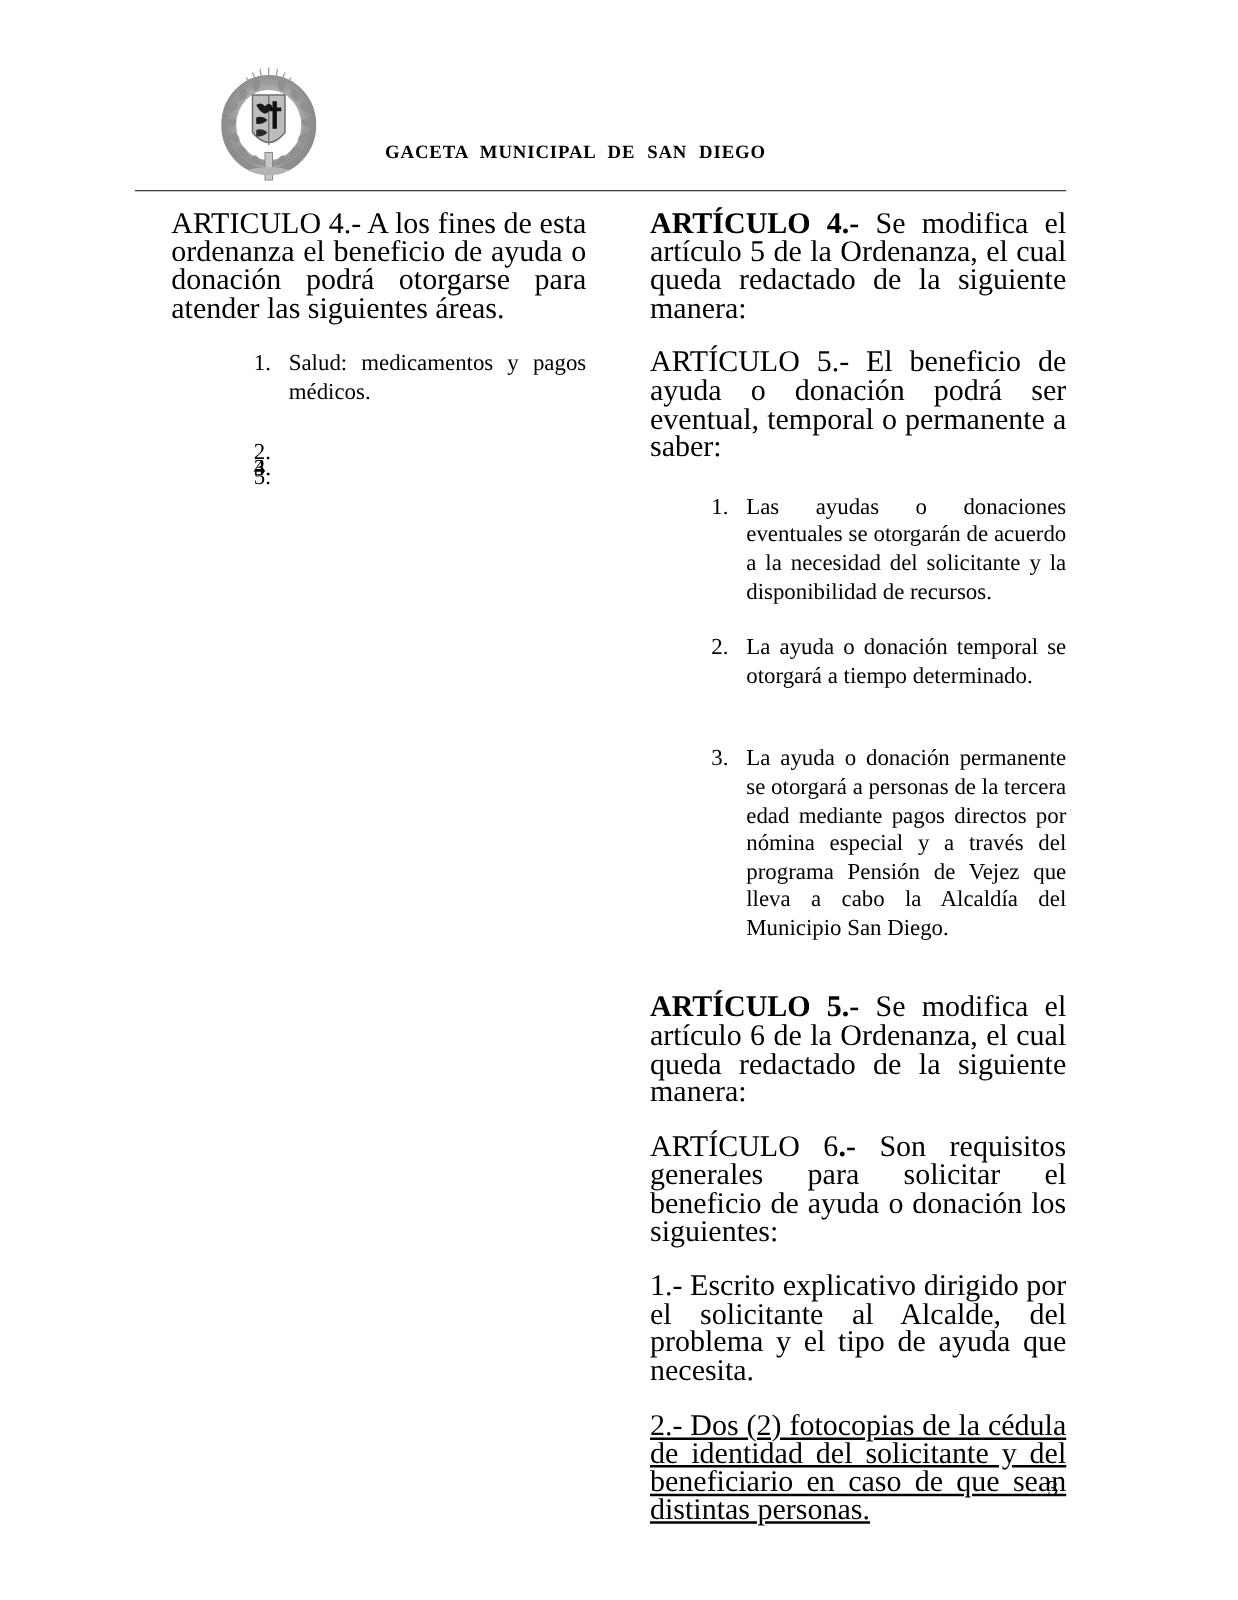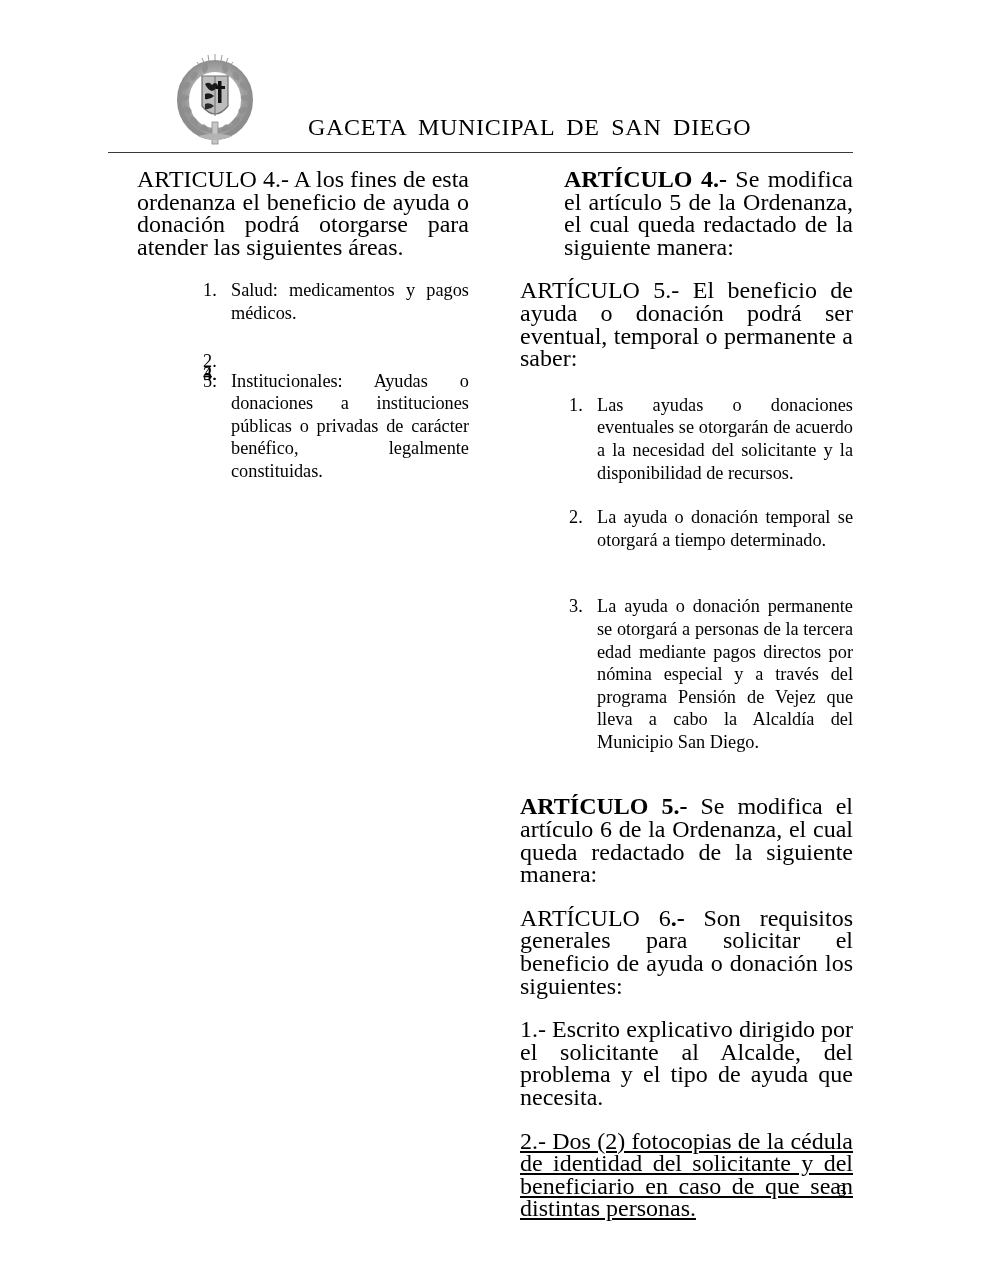--- a/index.html
+++ b/index.html
@@ -38,22 +38,22 @@
     top: 2px;
     width: 86px;
     height: 104px;
   }
   .crest svg { display: block; }
 
   .gazette-title {
     position: absolute;
     left: 200px;
     top: 66px;
-    font-size: 24px;
-    font-weight: normal;
+    font-size: 15px;
+    font-weight: bold;
     letter-spacing: 0.7px;
     word-spacing: 5px;
     white-space: nowrap;
     font-family: "Liberation Serif", "DejaVu Serif", serif;
   }
 
   .header-rule {
     position: absolute;
     left: 108px;
     top: 152px;
@@ -209,28 +209,27 @@
           <span class="num">2.</span>
         </li>
         <li>
           <span class="num">3.</span>
         </li>
         <li style="margin-bottom:45px;">
           <span class="num">4.</span>
         </li>
         <li>
           <span class="num">5.</span>
-          <span>Institucionales: Ayudas o donaciones a instituciones públicas o privadas de carácter benéfico, legalmente constituidas.</span>
         </li>
       </ul>
     </div>
 
     <div class="col col-right">
 
-      <p class="para" style="margin-bottom:21px;margin-left:44px;"><span class="bold">ARTÍCULO 4.-</span><span> Se modifica el artículo 5 de la Ordenanza, el cual queda redactado de la siguiente manera:</span></p>
+      <p class="para" style="margin-bottom:21px;"><span class="bold">ARTÍCULO 4.-</span><span> Se modifica el artículo 5 de la Ordenanza, el cual queda redactado de la siguiente manera:</span></p>
 
       <p class="para" style="margin-bottom:24px;">ARTÍCULO 5.- El beneficio de ayuda o donación podrá ser eventual, temporal o permanente a saber:</p>
 
       <ul class="olist right-list">
         <li style="margin-bottom:22px;">
           <span class="num">1.</span>
           <span>Las ayudas o donaciones eventuales se otorgarán de acuerdo a la necesidad del solicitante y la disponibilidad de recursos.</span>
         </li>
         <li style="margin-bottom:44px;">
           <span class="num">2.</span>

